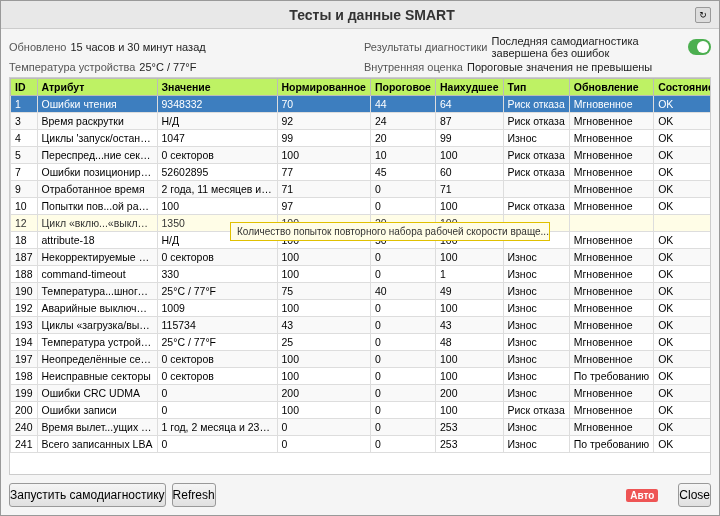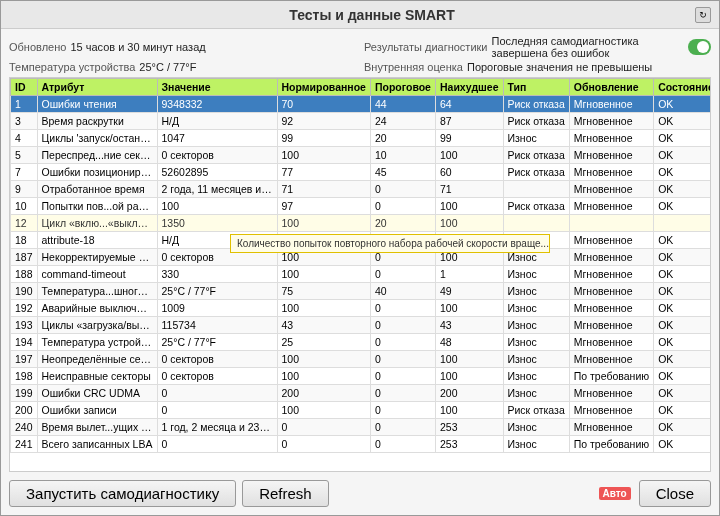--- a/index.html
+++ b/index.html
@@ -151,22 +151,22 @@
       display: flex;
       align-items: center;
       justify-content: space-between;
       padding: 4px 0 2px 0;
     }
     .footer-left {
       display: flex;
       gap: 6px;
     }
     .btn {
-      padding: 4px 16px;
-      font-size: 15px;
+      padding: 4px 0;
+      font-size: 12px;
       border: 1px solid #999;
       background: linear-gradient(to bottom, #f5f5f5, #e0e0e0);
       border-radius: 3px;
       cursor: pointer;
     }
     .watermark {
       font-size: 10px;
       color: #e55;
       font-weight: bold;
     }
@@ -449,29 +449,29 @@
               <td>0</td>
               <td>0</td>
               <td>0</td>
               <td>253</td>
               <td>Износ</td>
               <td>По требованию</td>
               <td>OK</td>
             </tr>
           </tbody>
       </table>
-      <div class="tooltip-overlay" id="tooltip-el" style="display: block; top: 156px; left: 220px;">Количество попыток повторного набора рабочей скорости враще...</div>
+      <div class="tooltip-overlay" id="tooltip-el" style="display: block; top: 144px; left: 220px;">Количество попыток повторного набора рабочей скорости враще...</div>
     </div>
 
     <div class="footer">
       <div class="footer-left">
         <button class="btn">Запустить самодиагностику</button>
         <button class="btn">Refresh</button>
       </div>
-      <div style="display:flex;align-items:center;gap:8px;">
+      <div style="display:flex;align-items:center;gap:20px;">
         <span class="watermark">
           <span style="background:#e55;color:white;padding:1px 4px;border-radius:2px;font-size:10px;">Авто</span>
         </span>
         <button class="btn">Close</button>
       </div>
     </div>
   </div>
 </div>
 
 </body></html>

